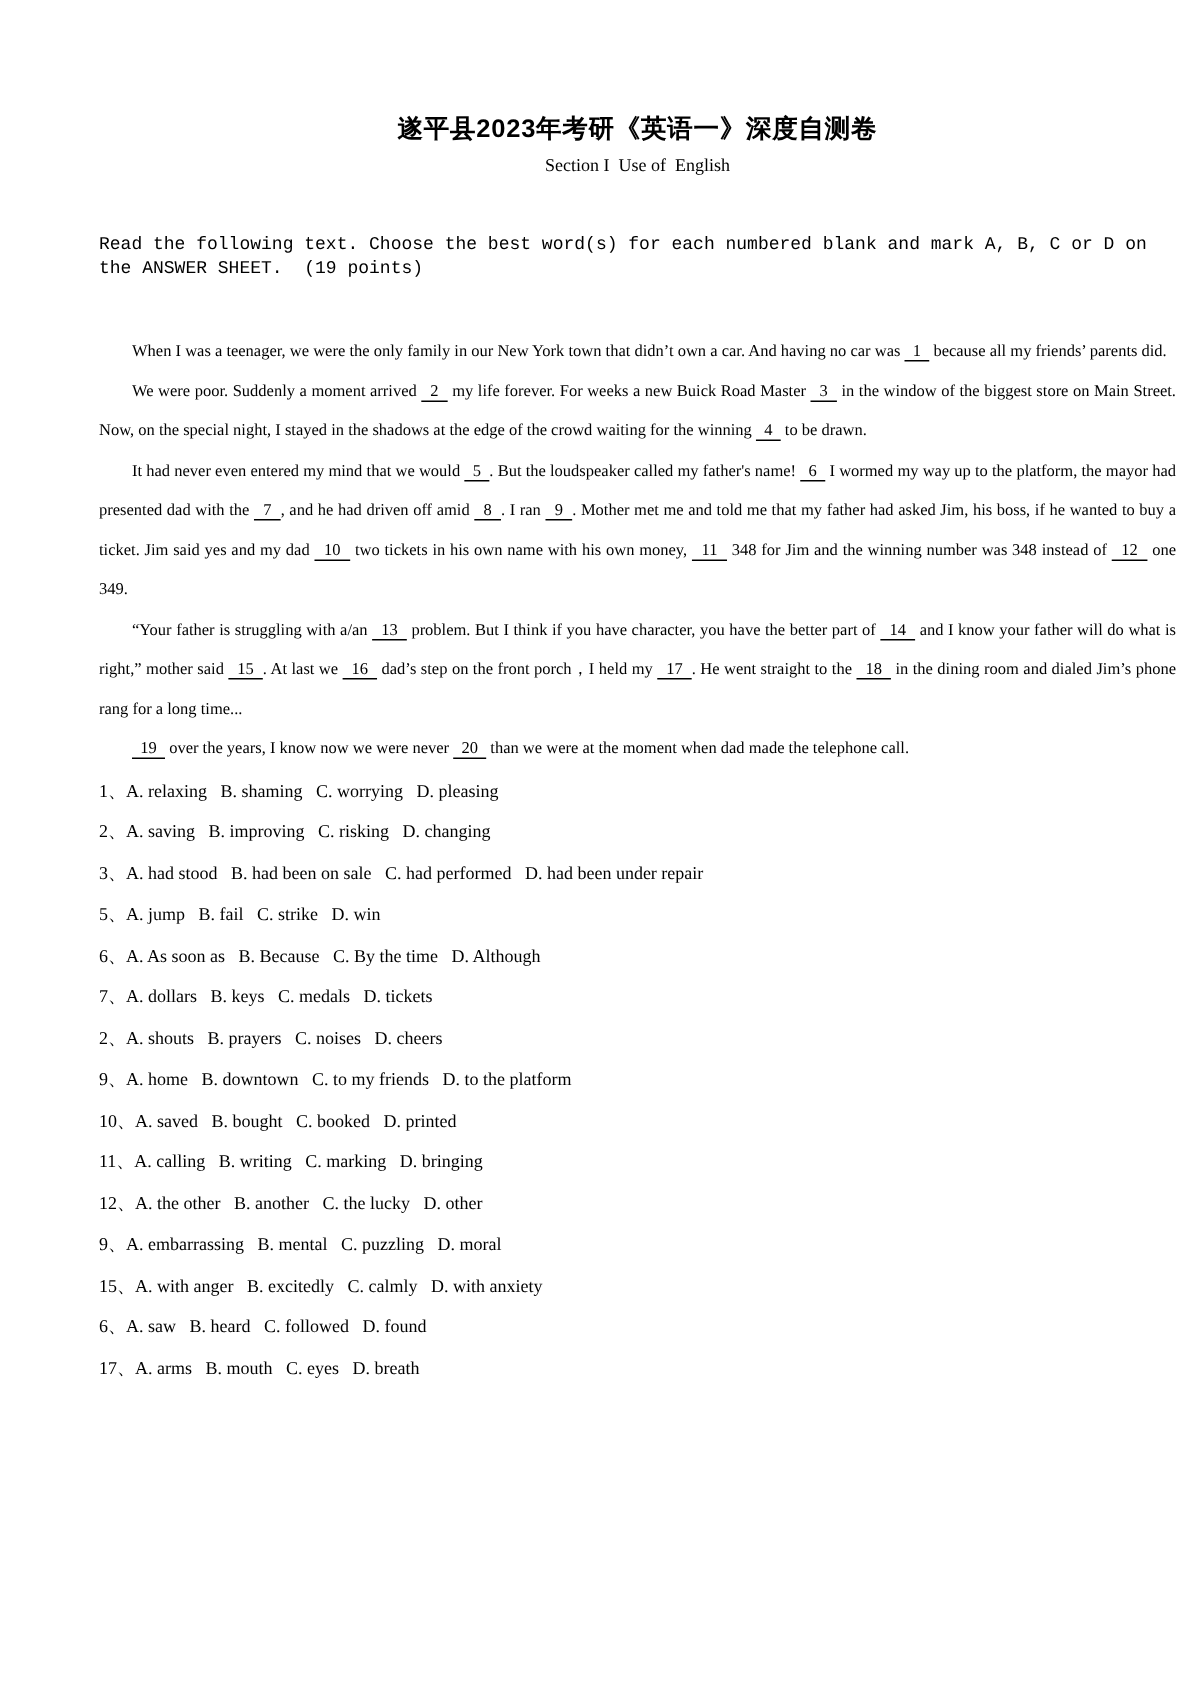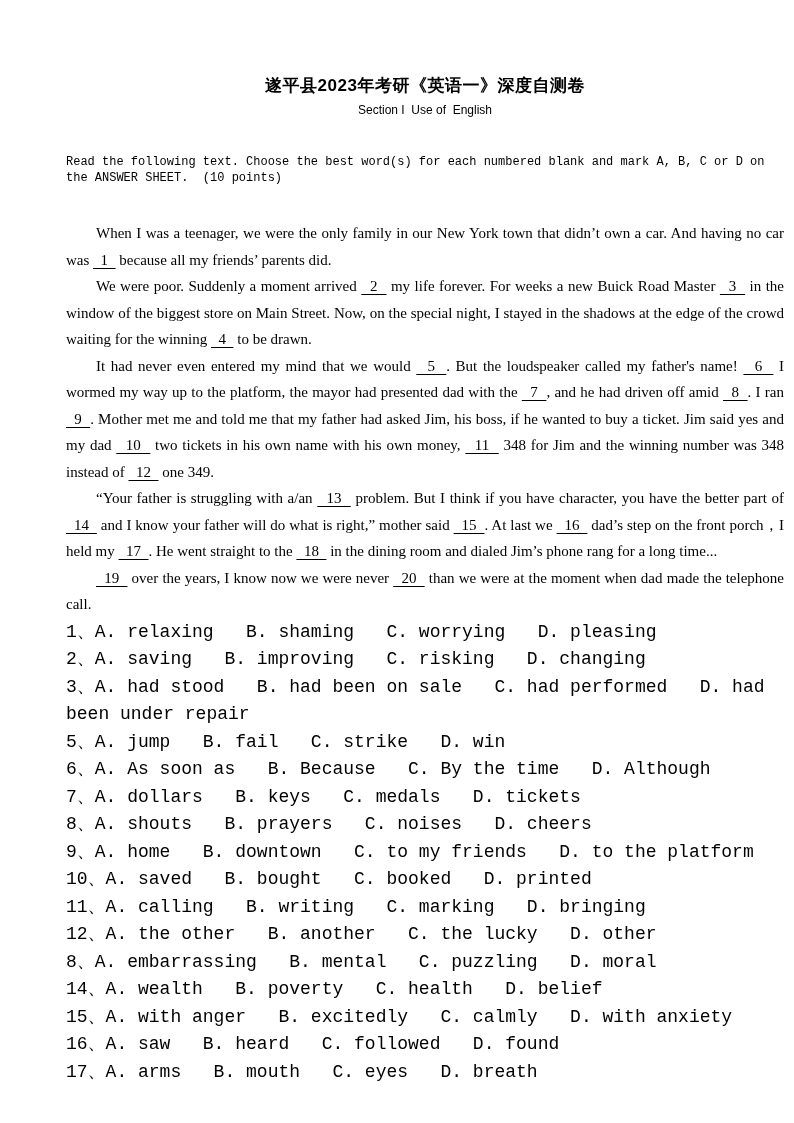--- a/index.html
+++ b/index.html
@@ -25,86 +25,84 @@
   .title {
     margin: 0 0 6px 0;
     font-family: "Liberation Sans", sans-serif;
     font-size: 17px;
     font-weight: 700;
     text-align: center;
     letter-spacing: 0.5px;
   }
   .section-heading {
     margin: 0 0 7px 0;
-    font-family: Liberation Sans, sans-serif;
+    font-family: Liberation Serif, serif;
     font-size: 12px;
     text-align: center;
     white-space: pre;
   }
   .directions {
     font-family: "Liberation Mono", monospace;
     font-size: 12px;
     line-height: 15.5px;
     white-space: pre-wrap;
     margin-bottom: 3px;
   }
   .directions-label {
     white-space: pre;
   }
   .passage {
-    font-size: 15px;
+    font-size: 11px;
     line-height: 26.5px;
     text-align: justify;
   }
   .para {
     margin: 0;
     text-indent: 2em;
   }
   .blank {
     white-space: pre;
     text-decoration: underline;
     text-underline-offset: 3px;
   }
   .questions {
     margin-top: 1px;
-    font-size: 18px;
+    font-size: 12px;
     line-height: 27.5px;
-    font-family: Liberation Mono, monospace;
   }
   .question {
     white-space: pre-wrap;
   }
 </style>
 </head>
 <body>
 
 <div class="page">
   <h1 class="title">遂平县2023年考研《英语一》深度自测卷</h1>
   <div class="section-heading">Section I  Use of  English</div>
   <div class="directions">
-    <div class="directions-body">Read the following text. Choose the best word(s) for each numbered blank and mark A, B, C or D on the ANSWER SHEET.  (10 points)</div>
+    <div class="directions-body">Read the following text. Choose the best word(s) for each numbered blank and mark A, B, C or D on the ANSWER SHEET.  (19 points)</div>
   </div>
   <div class="passage">
       <p class="para"><span>When I was a teenager, we were the only family in our New York town that didn’t own a car. And having no car was </span><span class="blank">&nbsp;&nbsp;1&nbsp;&nbsp;</span><span> because all my friends’ parents did.</span></p>
       <p class="para"><span>We were poor. Suddenly a moment arrived </span><span class="blank">&nbsp;&nbsp;2&nbsp;&nbsp;</span><span> my life forever. For weeks a new Buick Road Master </span><span class="blank">&nbsp;&nbsp;3&nbsp;&nbsp;</span><span> in the window of the biggest store on Main Street. Now, on the special night, I stayed in the shadows at the edge of the crowd waiting for the winning </span><span class="blank">&nbsp;&nbsp;4&nbsp;&nbsp;</span><span> to be drawn.</span></p>
       <p class="para"><span>It had never even entered my mind that we would </span><span class="blank">&nbsp;&nbsp;5&nbsp;&nbsp;</span><span>. But the loudspeaker called my father's name! </span><span class="blank">&nbsp;&nbsp;6&nbsp;&nbsp;</span><span> I wormed my way up to the platform, the mayor had presented dad with the </span><span class="blank">&nbsp;&nbsp;7&nbsp;&nbsp;</span><span>, and he had driven off amid </span><span class="blank">&nbsp;&nbsp;8&nbsp;&nbsp;</span><span>. I ran </span><span class="blank">&nbsp;&nbsp;9&nbsp;&nbsp;</span><span>. Mother met me and told me that my father had asked Jim, his boss, if he wanted to buy a ticket. Jim said yes and my dad </span><span class="blank">&nbsp;&nbsp;10&nbsp;&nbsp;</span><span> two tickets in his own name with his own money, </span><span class="blank">&nbsp;&nbsp;11&nbsp;&nbsp;</span><span> 348 for Jim and the winning number was 348 instead of </span><span class="blank">&nbsp;&nbsp;12&nbsp;&nbsp;</span><span> one 349.</span></p>
       <p class="para"><span>“Your father is struggling with a/an </span><span class="blank">&nbsp;&nbsp;13&nbsp;&nbsp;</span><span> problem. But I think if you have character, you have the better part of </span><span class="blank">&nbsp;&nbsp;14&nbsp;&nbsp;</span><span> and I know your father will do what is right,” mother said </span><span class="blank">&nbsp;&nbsp;15&nbsp;&nbsp;</span><span>. At last we </span><span class="blank">&nbsp;&nbsp;16&nbsp;&nbsp;</span><span> dad’s step on the front porch，I held my </span><span class="blank">&nbsp;&nbsp;17&nbsp;&nbsp;</span><span>. He went straight to the </span><span class="blank">&nbsp;&nbsp;18&nbsp;&nbsp;</span><span> in the dining room and dialed Jim’s phone rang for a long time...</span></p>
       <p class="para"><span class="blank">&nbsp;&nbsp;19&nbsp;&nbsp;</span><span> over the years, I know now we were never </span><span class="blank">&nbsp;&nbsp;20&nbsp;&nbsp;</span><span> than we were at the moment when dad made the telephone call.</span></p>
     </div>
   <div class="questions">
       <div class="question">1、A. relaxing   B. shaming   C. worrying   D. pleasing</div>
       <div class="question">2、A. saving   B. improving   C. risking   D. changing</div>
       <div class="question">3、A. had stood   B. had been on sale   C. had performed   D. had been under repair</div>
       <div class="question">5、A. jump   B. fail   C. strike   D. win</div>
       <div class="question">6、A. As soon as   B. Because   C. By the time   D. Although</div>
       <div class="question">7、A. dollars   B. keys   C. medals   D. tickets</div>
-      <div class="question">8、A. shouts   B. prayers   C. noises   D. cheers</div>
+      <div class="question">2、A. shouts   B. prayers   C. noises   D. cheers</div>
       <div class="question">9、A. home   B. downtown   C. to my friends   D. to the platform</div>
       <div class="question">10、A. saved   B. bought   C. booked   D. printed</div>
       <div class="question">11、A. calling   B. writing   C. marking   D. bringing</div>
       <div class="question">12、A. the other   B. another   C. the lucky   D. other</div>
-      <div class="question">8、A. embarrassing   B. mental   C. puzzling   D. moral</div>
-      <div class="question">14、A. wealth   B. poverty   C. health   D. belief</div>
+      <div class="question">9、A. embarrassing   B. mental   C. puzzling   D. moral</div>
       <div class="question">15、A. with anger   B. excitedly   C. calmly   D. with anxiety</div>
-      <div class="question">16、A. saw   B. heard   C. followed   D. found</div>
+      <div class="question">6、A. saw   B. heard   C. followed   D. found</div>
       <div class="question">17、A. arms   B. mouth   C. eyes   D. breath</div>
     </div>
 </div>
 
 </body></html>

